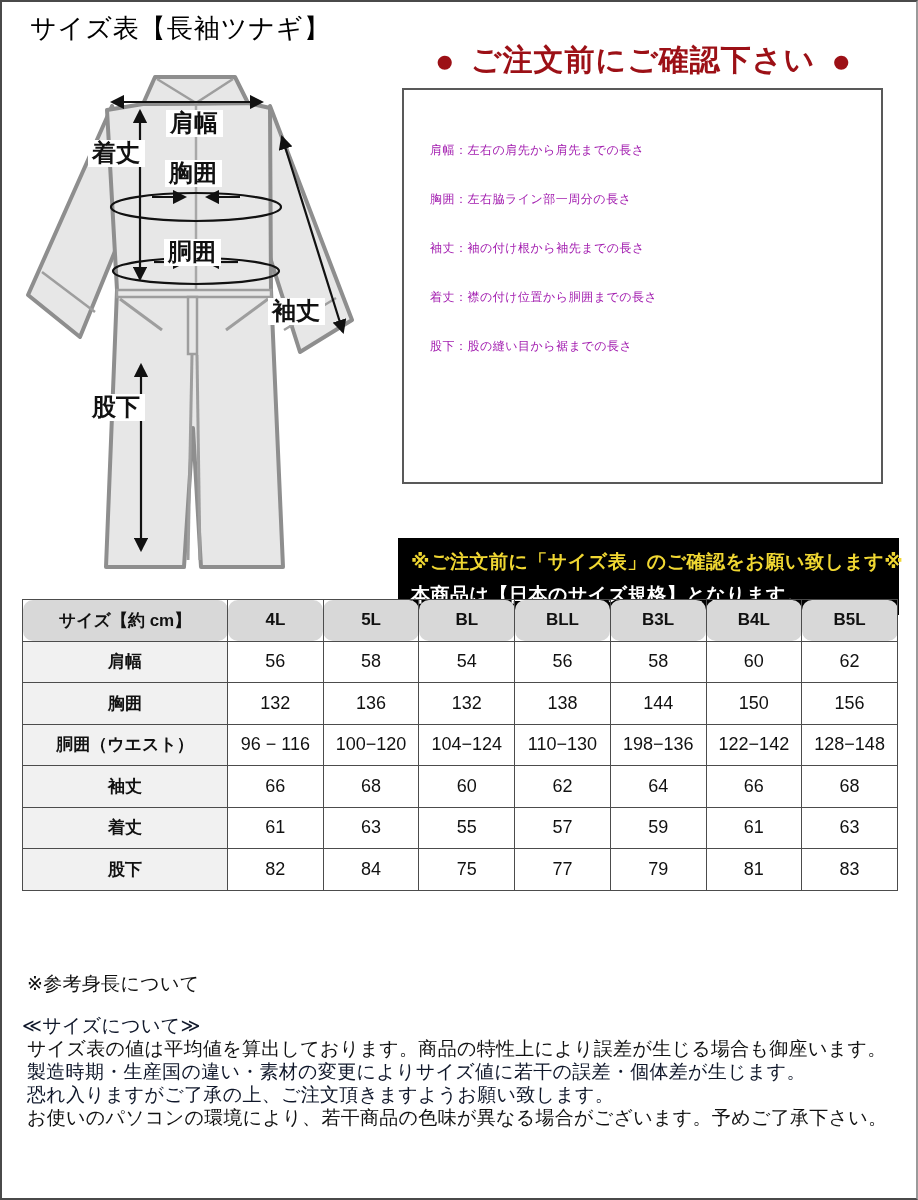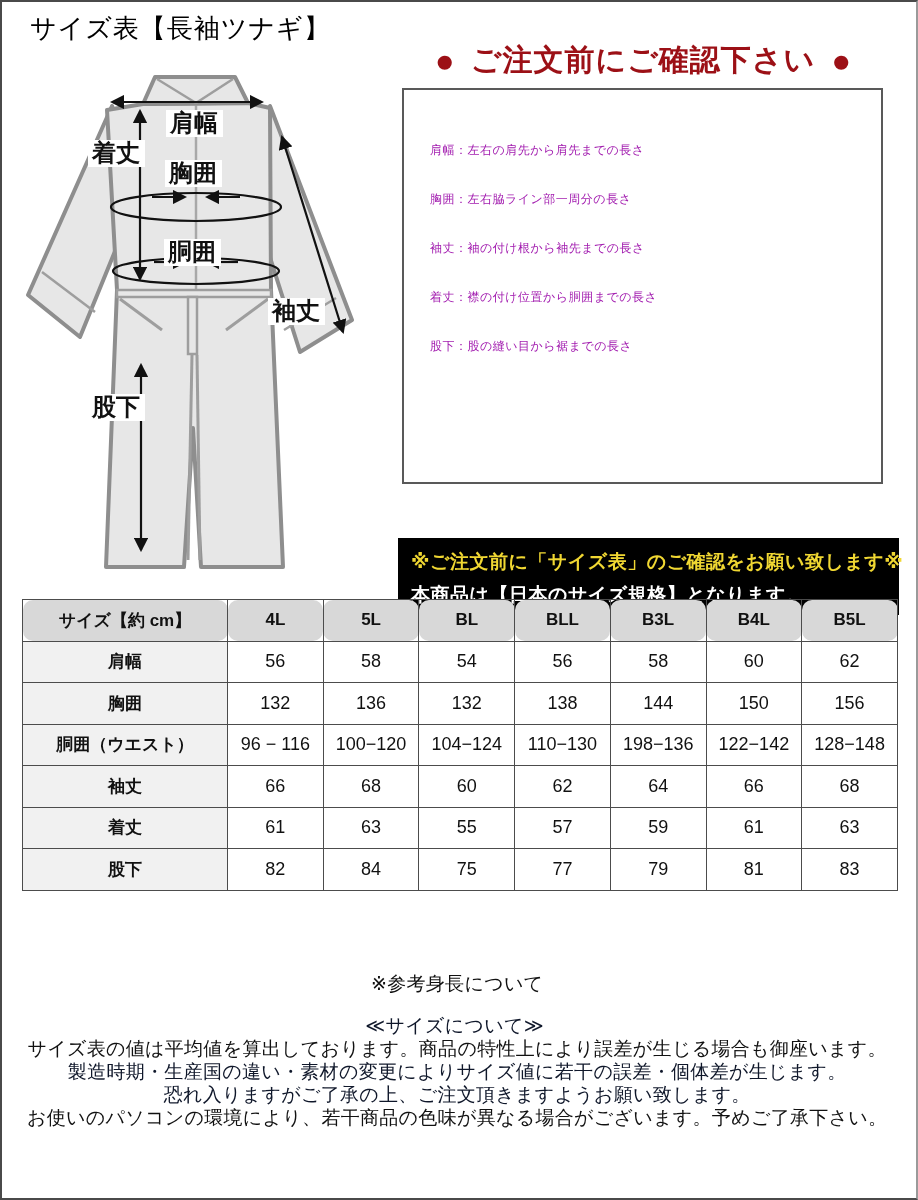--- a/index.html
+++ b/index.html
@@ -30,21 +30,21 @@
   .notice-white{color:#ffffff;font-size:19px;font-weight:bold;letter-spacing:.5px;white-space:nowrap;}
 
   
   table.size-table{position:absolute;left:22px;top:599px;width:876px;border-collapse:collapse;table-layout:fixed;}
   .size-table th,.size-table td{border:1.5px solid #4c4c4c;height:40.5px;text-align:center;vertical-align:middle;padding:0;}
   .size-table thead th{background:#d8d8d8;font-size:17px;font-weight:bold;border-radius:10px;}
   .size-table tbody th{background:#f1f1f1;font-size:17px;font-weight:bold;}
   .size-table tbody td{background:#ffffff;font-size:18px;font-weight:normal;}
 
   
-  .notes{position:absolute;left:27px;top:972px;font-size:19px;line-height:23px;color:#111;letter-spacing:.3px;text-align:center;}
+  .notes{position:absolute;left:27px;top:972px;font-size:19px;line-height:23px;color:#111;letter-spacing:.3px;}
   .notes div{white-space:nowrap;}
   .notes .red{color:#0f172a;}
   .notes .gap{height:19px;}
   .notes .head-red{margin-left:-5px;}
 </style>
 </head>
 <body>
 
 <div class="frame"></div>
 

